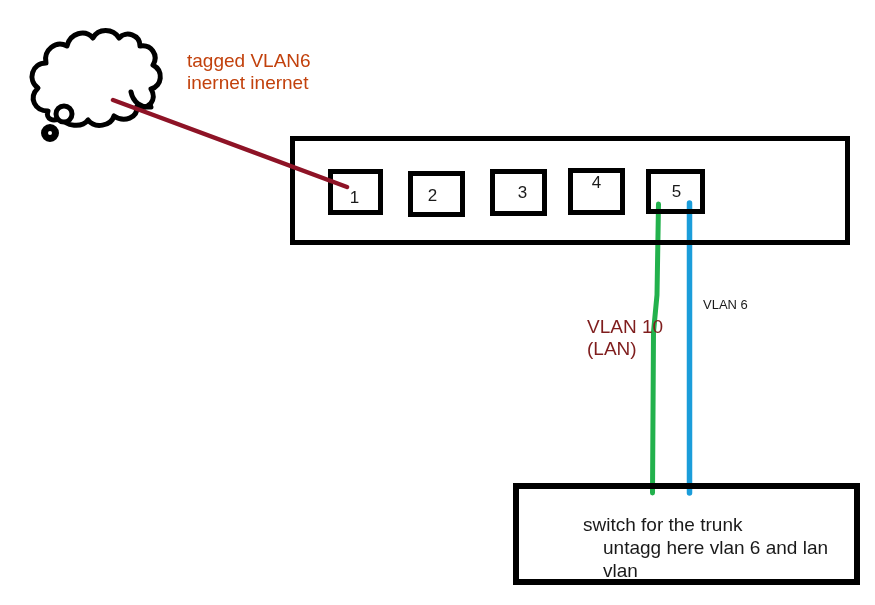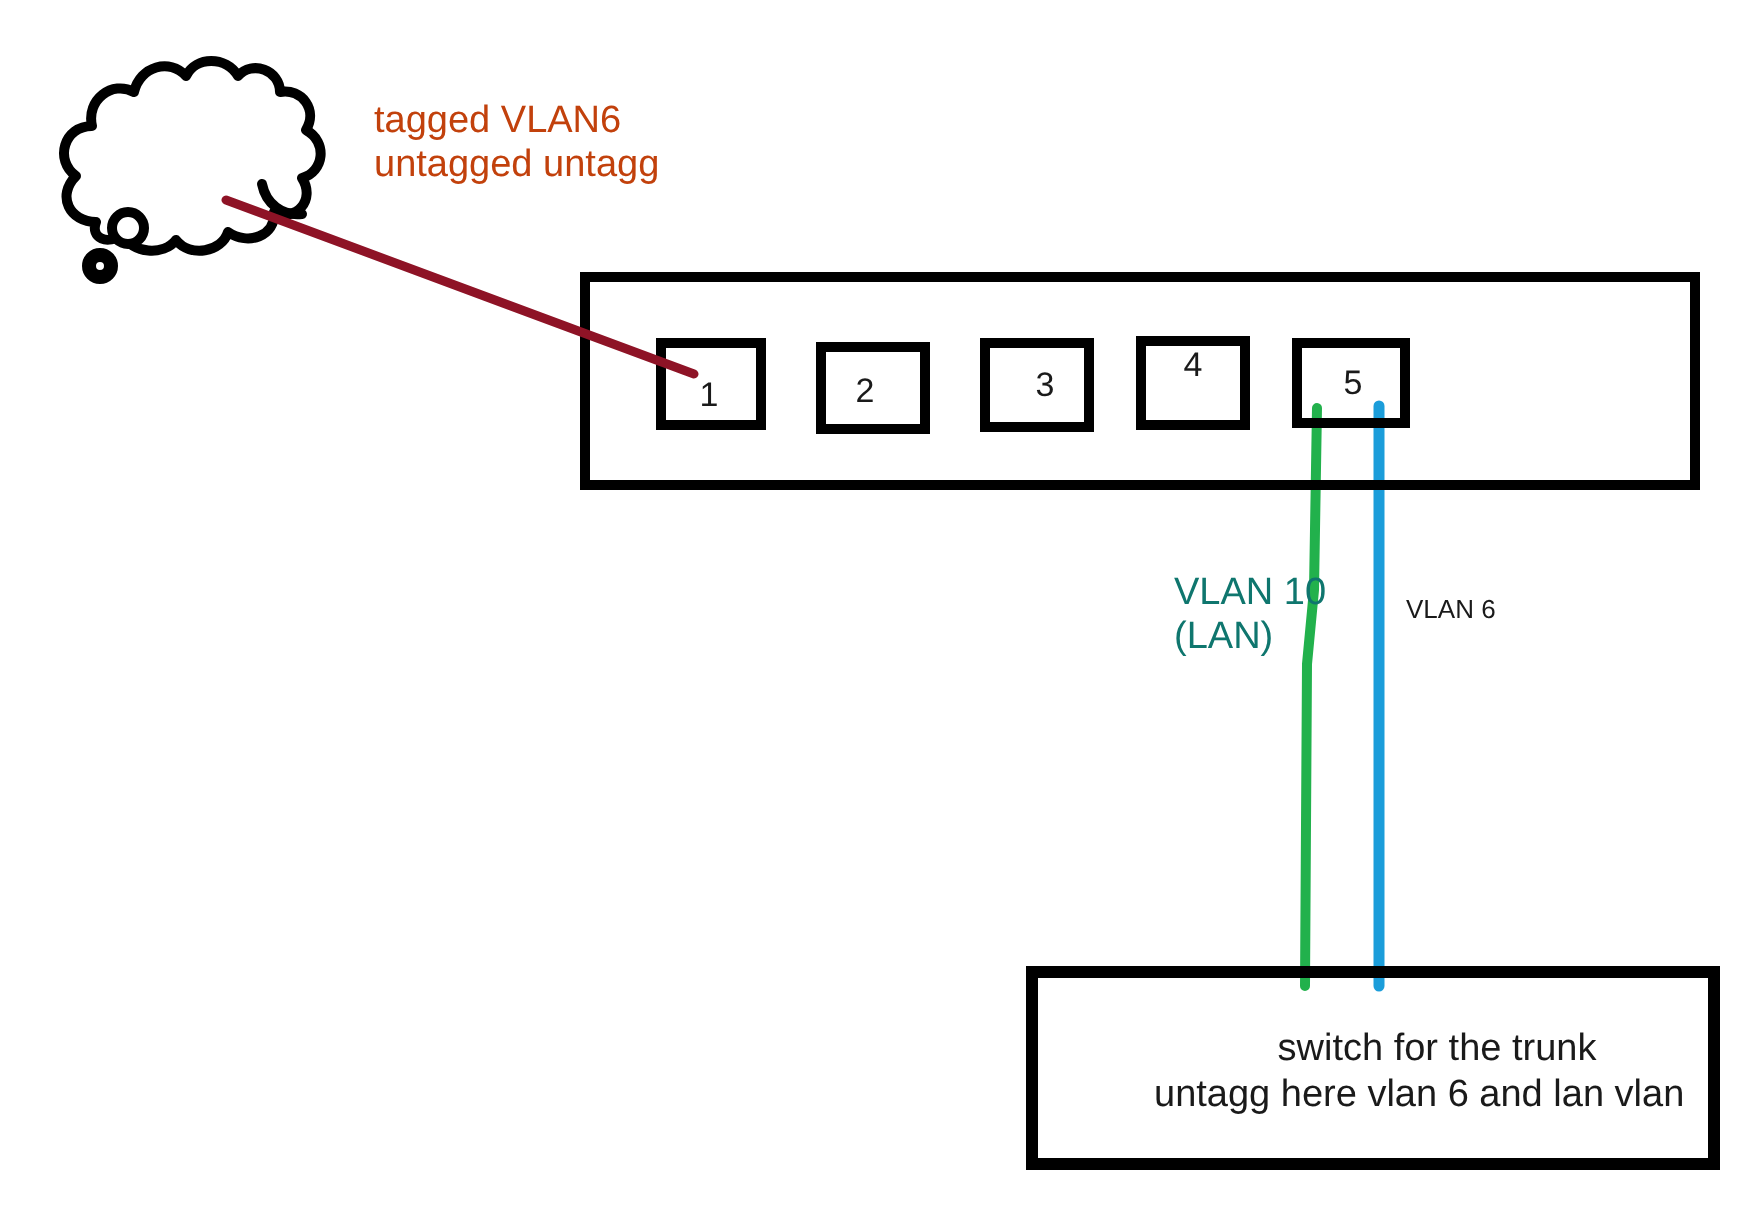--- a/index.html
+++ b/index.html
@@ -45,32 +45,32 @@
   .trunk-box {
     position: absolute; left: 513px; top: 483px;
     width: 347px; height: 102px;
     border: 6px solid #000; box-sizing: border-box;
     background: transparent; z-index: 2;
   }
   .trunk-text {
     position: absolute; left: 0; top: 24px; width: 100%;
     font-size: 19px; line-height: 23px; color: #1a1a1a;
   }
-  .trunk-text .t-line1 { padding-left: 64px; text-align: center; }
-  .trunk-text .t-line2 { padding-left: 58px; }
+  .trunk-text .t-line1 { padding-left: 64px; }
+  .trunk-text .t-line2 { padding-left: 84px; }
 
   
   .cloud-note {
     position: absolute; left: 187px; top: 50px;
     font-size: 19px; line-height: 22px;
     color: #c2410c; z-index: 4; white-space: nowrap;
   }
   .vlan10-label {
-    position: absolute; left: 587px; top: 286px;
-    font-size: 19px; line-height: 22px; color: #0f766e;
+    position: absolute; left: 587px; top: 316px;
+    font-size: 19px; line-height: 22px; color: #7f1d1d;
     z-index: 4; white-space: nowrap;
   }
   .vlan6-label {
     position: absolute; left: 703px; top: 294px;
     font-size: 13px; line-height: 22px; color: #1a1a1a;
     z-index: 4; white-space: nowrap;
   }
 </style>
 </head>
 <body>
@@ -127,21 +127,21 @@
         <path d="M 129 78 C 131 88 139 94 149 93" fill="none" stroke="#000000" stroke-width="5" stroke-linecap="round"></path>
       </g>
       <circle cx="64" cy="114" r="8" fill="#ffffff" stroke="#000000" stroke-width="5"></circle>
       <circle cx="50" cy="133" r="5.5" fill="#ffffff" stroke="#000000" stroke-width="7"></circle>
     </g>
     <line x1="113" y1="100" x2="347" y2="187" stroke-width="4.5" stroke-linecap="round" stroke="#8e1326"></line>
   </svg>
 
   <div class="cloud-note">
     <div>tagged VLAN6</div>
-    <div>untagged untagg</div>
+    <div>inernet inernet</div>
   </div>
 
   <div class="vlan10-label">
     <div>VLAN 10</div>
     <div>(LAN)</div>
   </div>
 
   <div class="vlan6-label">VLAN 6</div>
 
 </div>

